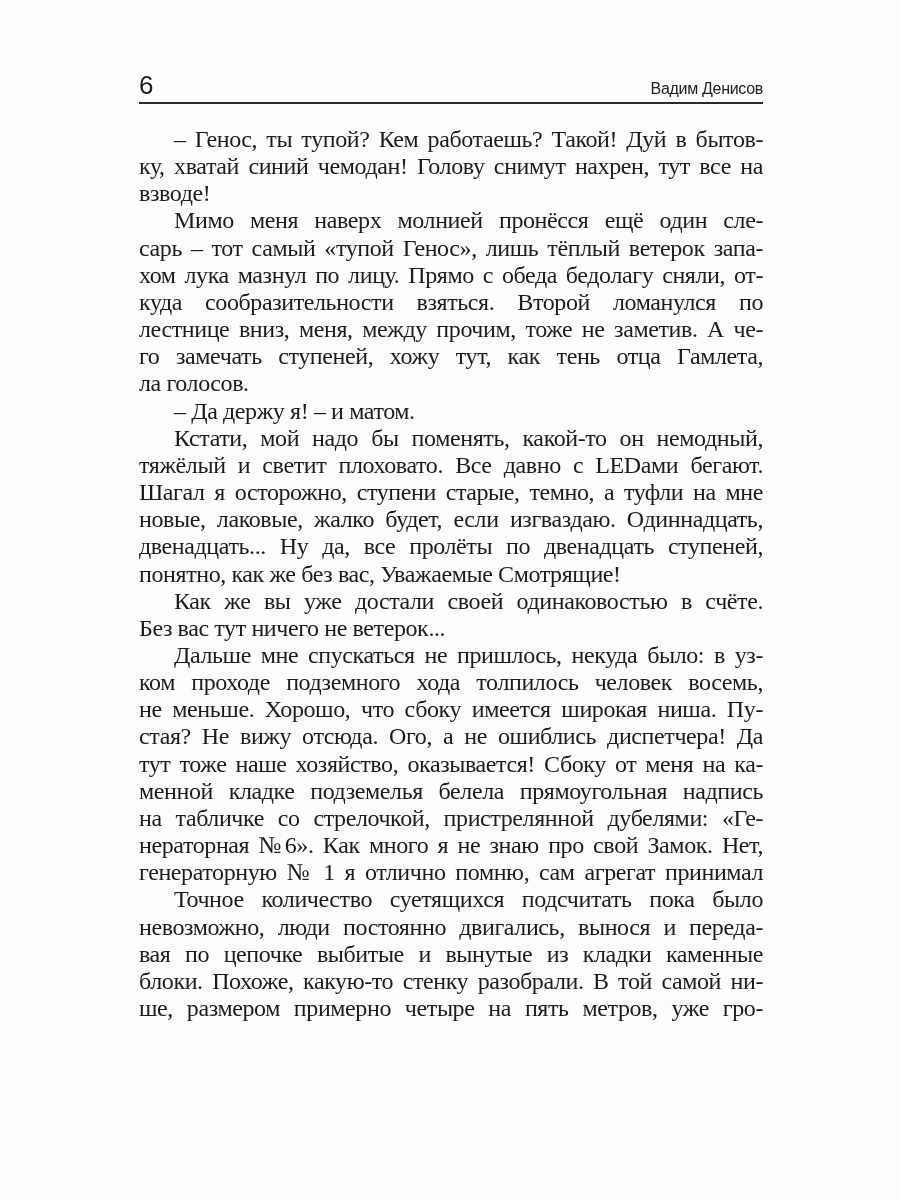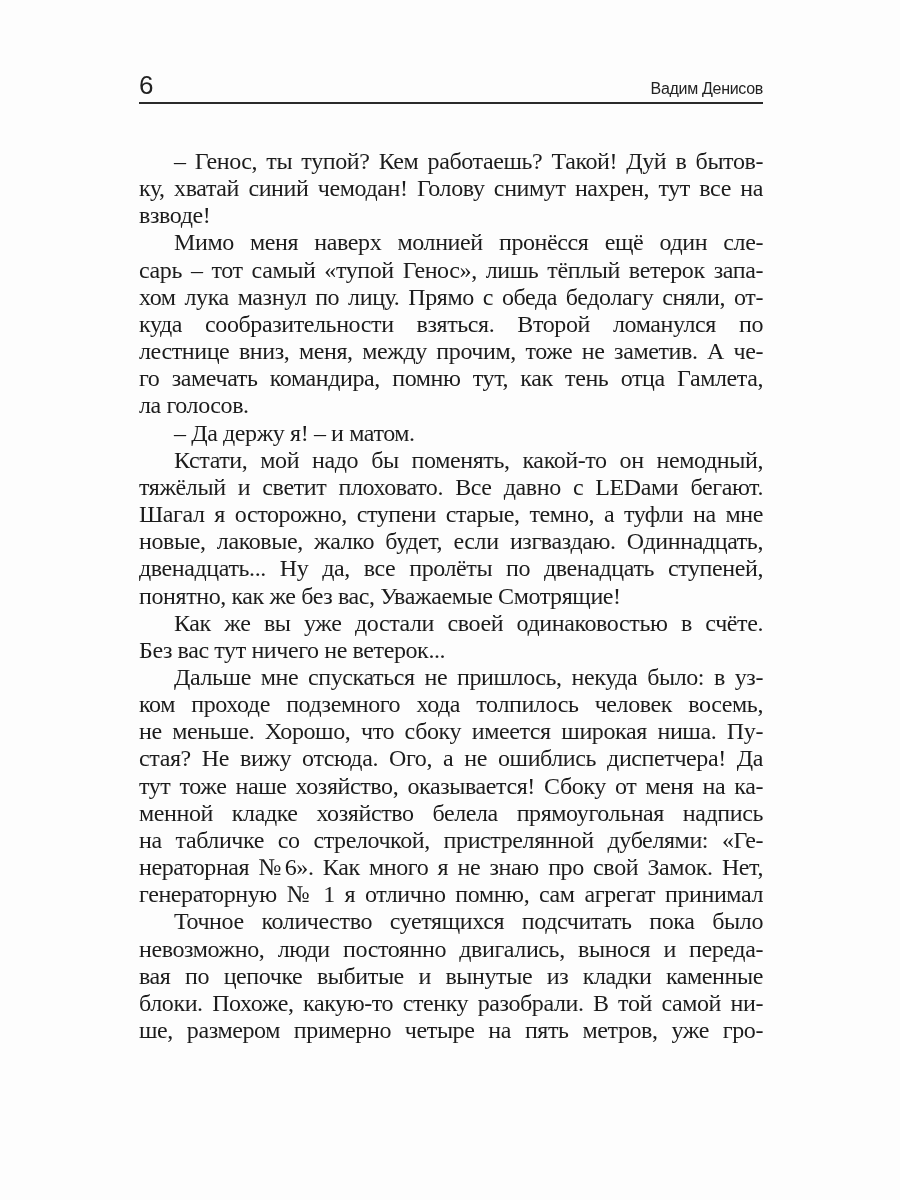--- a/index.html
+++ b/index.html
@@ -42,21 +42,21 @@
     position: absolute;
     left: 139px;
     top: 102px;
     width: 624px;
     height: 2px;
     background: #2a2a2a;
   }
   .page-body {
     position: absolute;
     left: 139px;
-    top: 148px;
+    top: 126px;
     width: 624px;
     font-size: 24px;
     line-height: 27.15px;
     letter-spacing: -0.4px;
     color: #1c1c1c;
   }
   .paragraph {
     margin: 0;
     padding: 0;
   }
@@ -87,21 +87,21 @@
         <div class="line first">– Генос, ты тупой? Кем работаешь? Такой! Дуй в бытов-</div>
         <div class="line">ку, хватай синий чемодан! Голову снимут нахрен, тут все на</div>
         <div class="line par-end">взводе!</div>
       </div>
       <div class="paragraph">
         <div class="line first">Мимо меня наверх молнией пронёсся ещё один сле-</div>
         <div class="line">сарь – тот самый «тупой Генос», лишь тёплый ветерок запа-</div>
         <div class="line">хом лука мазнул по лицу. Прямо с обеда бедолагу сняли, от-</div>
         <div class="line">куда сообразительности взяться. Второй ломанулся по</div>
         <div class="line">лестнице вниз, меня, между прочим, тоже не заметив. А че-</div>
-        <div class="line">го замечать командира, помню тут, как тень отца Гамлета,</div>
+        <div class="line">го замечать ступеней, хожу тут, как тень отца Гамлета,</div>
       </div>
       <div class="paragraph">
         <div class="line par-end">ла голосов.</div>
       </div>
       <div class="paragraph">
         <div class="line first par-end">– Да держу я! – и матом.</div>
       </div>
       <div class="paragraph">
         <div class="line first">Кстати, мой надо бы поменять, какой-то он немодный,</div>
         <div class="line">тяжёлый и светит плоховато. Все давно с LEDами бегают.</div>
@@ -113,21 +113,21 @@
       <div class="paragraph">
         <div class="line first">Как же вы уже достали своей одинаковостью в счёте.</div>
         <div class="line par-end">Без вас тут ничего не ветерок...</div>
       </div>
       <div class="paragraph">
         <div class="line first">Дальше мне спускаться не пришлось, некуда было: в уз-</div>
         <div class="line">ком проходе подземного хода толпилось человек восемь,</div>
         <div class="line">не меньше. Хорошо, что сбоку имеется широкая ниша. Пу-</div>
         <div class="line">стая? Не вижу отсюда. Ого, а не ошиблись диспетчера! Да</div>
         <div class="line">тут тоже наше хозяйство, оказывается! Сбоку от меня на ка-</div>
-        <div class="line">менной кладке хозяйство белела прямоугольная надпись</div>
+        <div class="line">менной кладке подземелья белела прямоугольная надпись</div>
         <div class="line">на табличке со стрелочкой, пристрелянной дубелями: «Ге-</div>
         <div class="line">нераторная №6». Как много я не знаю про свой Замок. Нет,</div>
         <div class="line">генераторную № 1 я отлично помню, сам агрегат принимал</div>
       </div>
       <div class="paragraph">
         <div class="line first">Точное количество суетящихся подсчитать пока было</div>
         <div class="line">невозможно, люди постоянно двигались, вынося и переда-</div>
         <div class="line">вая по цепочке выбитые и вынутые из кладки каменные</div>
         <div class="line">блоки. Похоже, какую-то стенку разобрали. В той самой ни-</div>
         <div class="line">ше, размером примерно четыре на пять метров, уже гро-</div>

